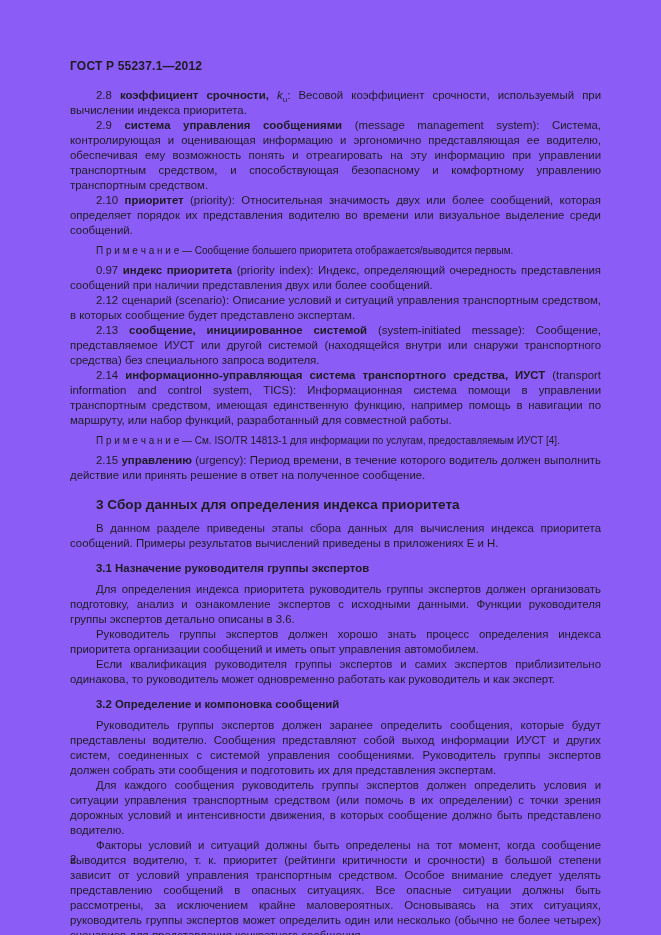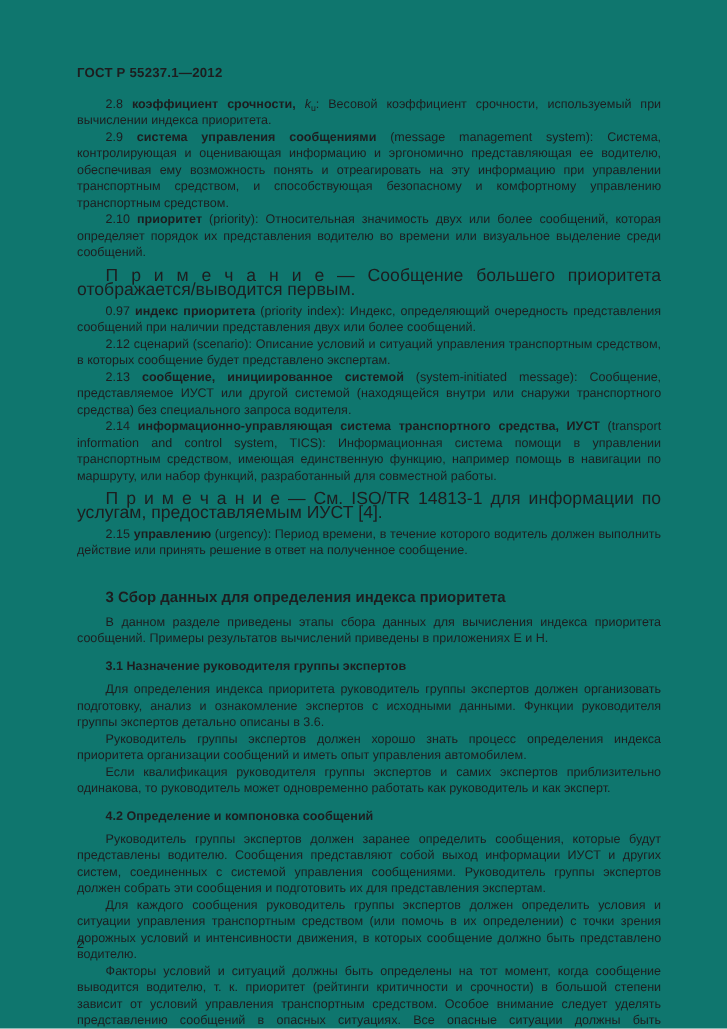--- a/index.html
+++ b/index.html
@@ -1,39 +1,39 @@
 <!DOCTYPE html>
 <html lang="ru"><head>
 <meta charset="utf-8">
 <style>
   html,body { margin:0; padding:0; background:#f3f3f4; }
   .page {
     position:relative;
     width:661px; height:935px;
-    background:#0f766e;
+    background:#8b5cf6;
     font-family:"Liberation Sans", sans-serif;
     color:#1d1d1f;
     overflow:hidden;
   }
   .doc-header {
     position:absolute; top:59px; left:70px;
     font-size:12px; font-weight:bold; letter-spacing:0.2px;
   }
   .doc-body {
     position:absolute; top:88px; left:70px; width:531px;
     font-size:11.4px; line-height:15px;
     text-align:justify;
   }
   .doc-body p { margin:0; text-indent:26px; }
   .doc-body p.note {
-    font-size:16px; line-height:13px; margin:6px 0;
+    font-size:10px; line-height:13px; margin:6px 0;
   }
   .doc-body p.h1 {
     font-size:13.6px; font-weight:bold;
-    margin:26px 0 9px; text-align:left;
+    margin:14px 0 9px; text-align:left;
   }
   .doc-body p.h2 {
     font-weight:bold; margin:10px 0 6px; text-align:left;
   }
   .doc-body sub { font-size:8px; line-height:0; }
   .doc-footer {
     position:absolute; left:70px; bottom:70px; font-size:11.4px;
   }
 </style>
 </head>
@@ -52,20 +52,20 @@
       <p class="term"><span>2.13 </span><span style="font-weight: bold;">сообщение, инициированное системой </span><span>(system-initiated message): Сообщение, представляемое ИУСТ или другой системой (находящейся внутри или снаружи транспортного средства) без специального запроса водителя.</span></p>
       <p class="term"><span>2.14 </span><span style="font-weight: bold;">информационно-управляющая система транспортного средства, ИУСТ </span><span>(transport information and control system, TICS): Информационная система помощи в управлении транспортным средством, имеющая единственную функцию, например помощь в навигации по маршруту, или набор функций, разработанный для совместной работы.</span></p>
       <p class="note"><span>П р и м е ч а н и е  —  См. ISO/TR 14813-1 для информации по услугам, предоставляемым ИУСТ [4].</span></p>
       <p class="term"><span>2.15 </span><span style="font-weight: bold;">управлению </span><span>(urgency): Период времени, в течение которого водитель должен выполнить действие или принять решение в ответ на полученное сообщение.</span></p>
       <p class="h1"><span>3 Сбор данных для определения индекса приоритета</span></p>
       <p class="para"><span>В данном разделе приведены этапы сбора данных для вычисления индекса приоритета сообщений. Примеры результатов вычислений приведены в приложениях Е и Н.</span></p>
       <p class="h2"><span>3.1 Назначение руководителя группы экспертов</span></p>
       <p class="para"><span>Для определения индекса приоритета руководитель группы экспертов должен организовать подготовку, анализ и ознакомление экспертов с исходными данными. Функции руководителя группы экспертов детально описаны в 3.6.</span></p>
       <p class="para"><span>Руководитель группы экспертов должен хорошо знать процесс определения индекса приоритета организации сообщений и иметь опыт управления автомобилем.</span></p>
       <p class="para"><span>Если квалификация руководителя группы экспертов и самих экспертов приблизительно одинакова, то руководитель может одновременно работать как руководитель и как эксперт.</span></p>
-      <p class="h2"><span>4.2 Определение и компоновка сообщений</span></p>
+      <p class="h2"><span>3.2 Определение и компоновка сообщений</span></p>
       <p class="para"><span>Руководитель группы экспертов должен заранее определить сообщения, которые будут представлены водителю. Сообщения представляют собой выход информации ИУСТ и других систем, соединенных с системой управления сообщениями. Руководитель группы экспертов должен собрать эти сообщения и подготовить их для представления экспертам.</span></p>
       <p class="para"><span>Для каждого сообщения руководитель группы экспертов должен определить условия и ситуации управления транспортным средством (или помочь в их определении) с точки зрения дорожных условий и интенсивности движения, в которых сообщение должно быть представлено водителю.</span></p>
       <p class="para"><span>Факторы условий и ситуаций должны быть определены на тот момент, когда сообщение выводится водителю, т. к. приоритет (рейтинги критичности и срочности) в большой степени зависит от условий управления транспортным средством. Особое внимание следует уделять представлению сообщений в опасных ситуациях. Все опасные ситуации должны быть рассмотрены, за исключением крайне маловероятных. Основываясь на этих ситуациях, руководитель группы экспертов может определить один или несколько (обычно не более четырех) сценариев для представления конкретного сообщения.</span></p>
     </div>
 
   <div class="doc-footer">2</div>
 </div>
 
 </body></html>

